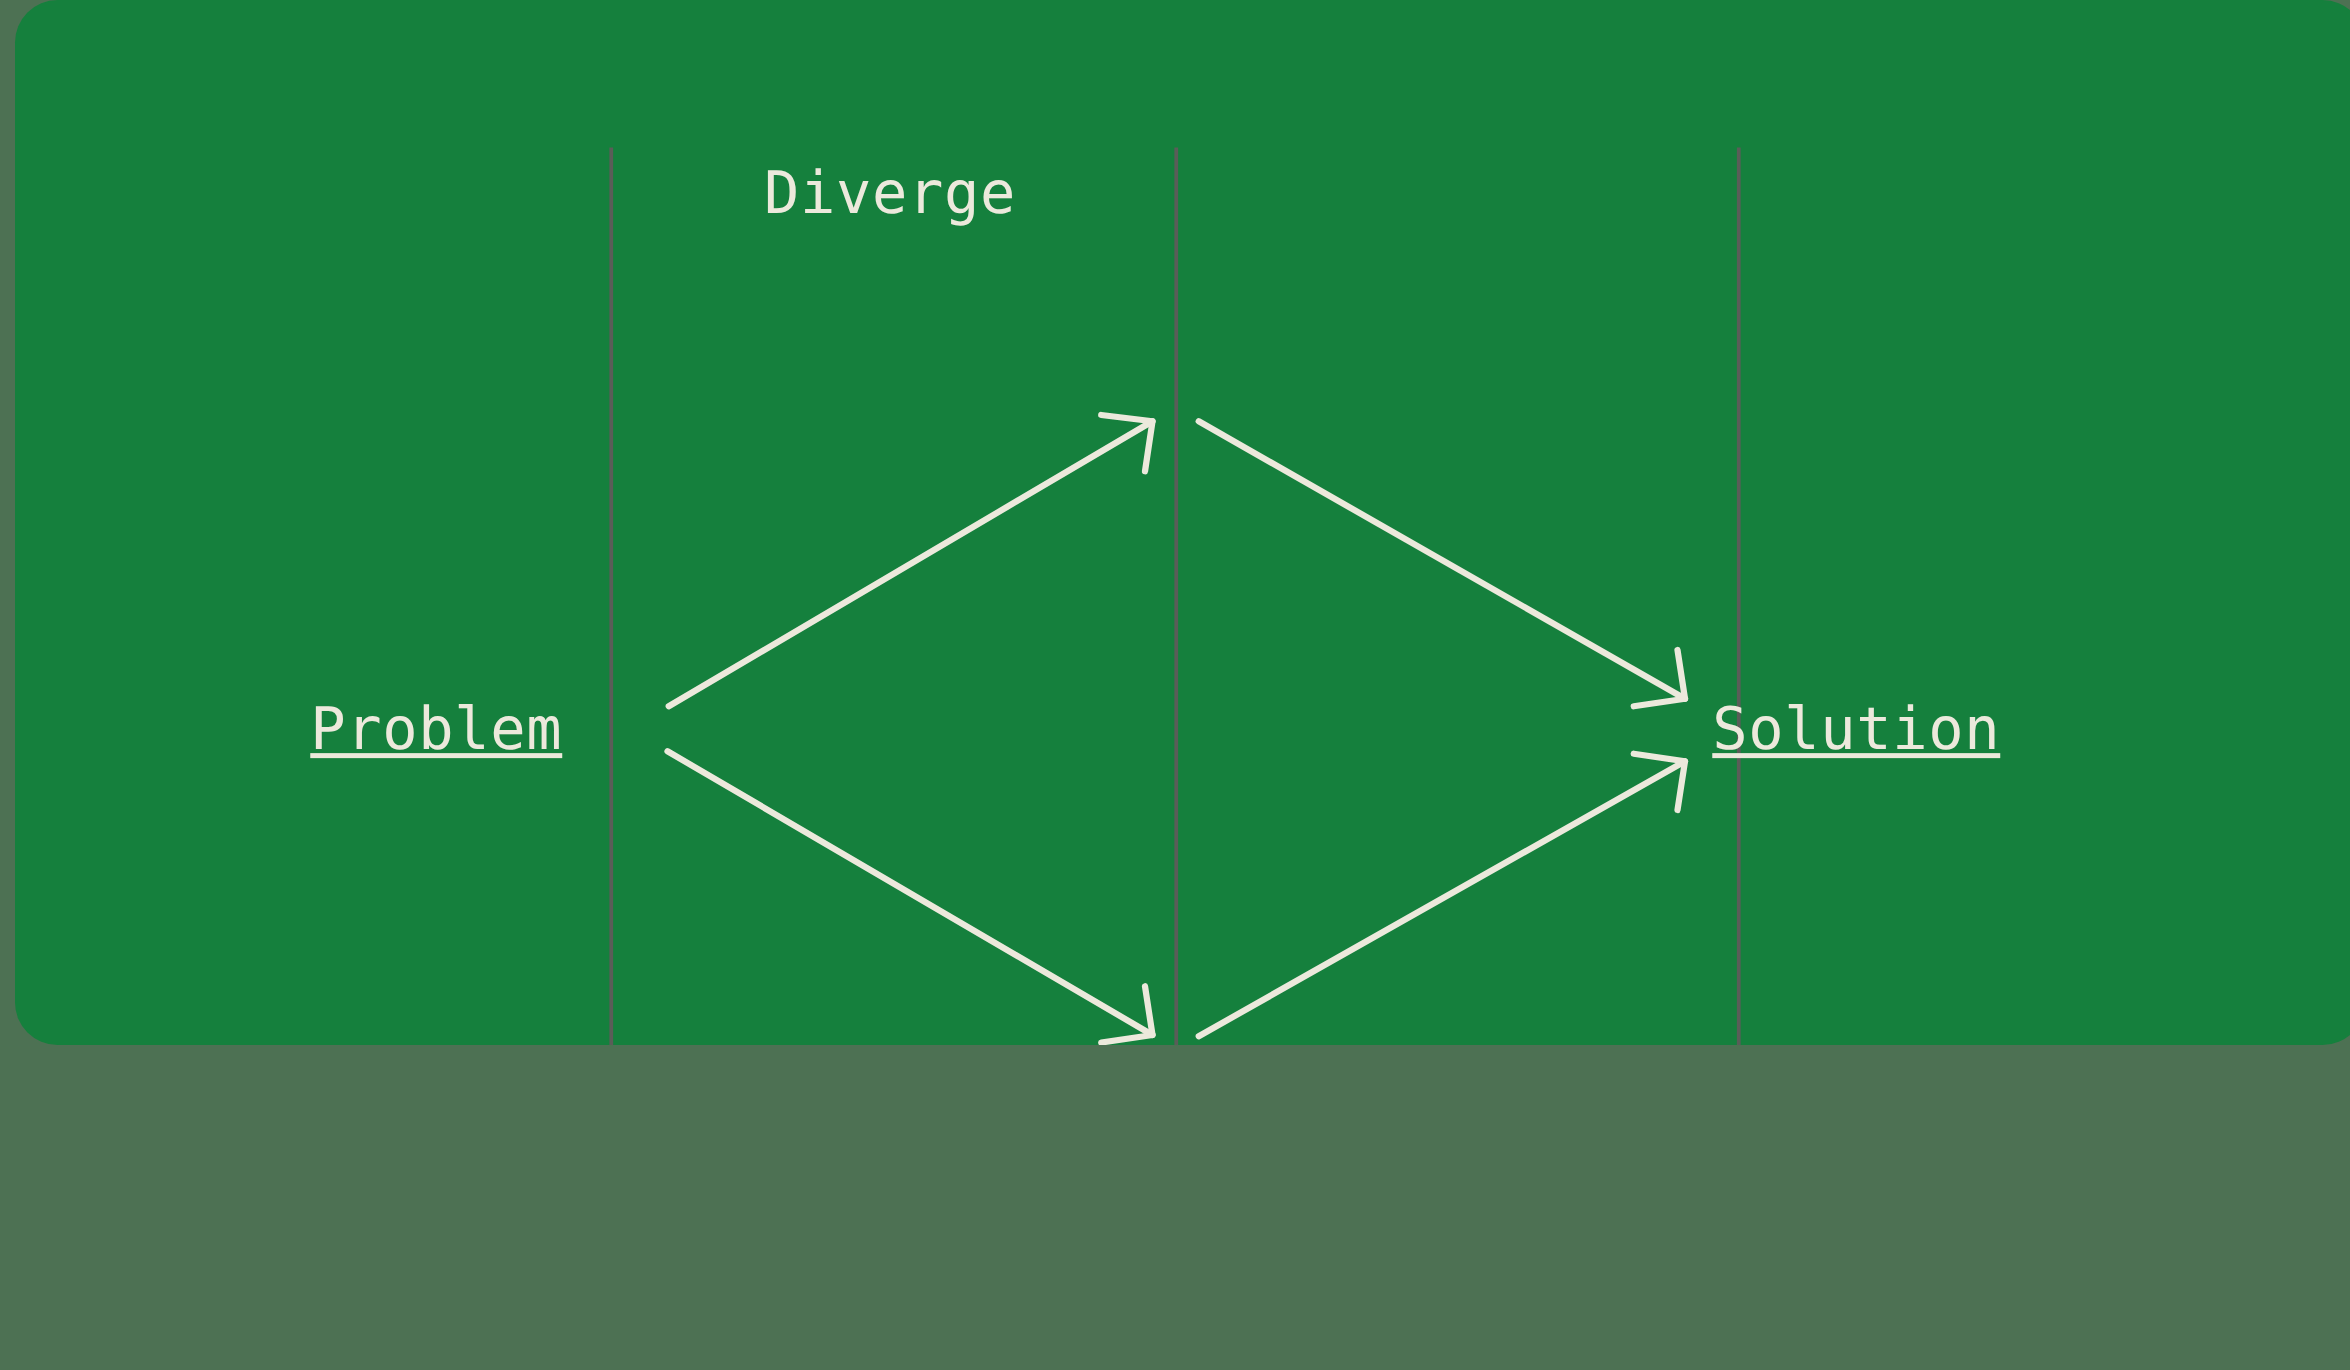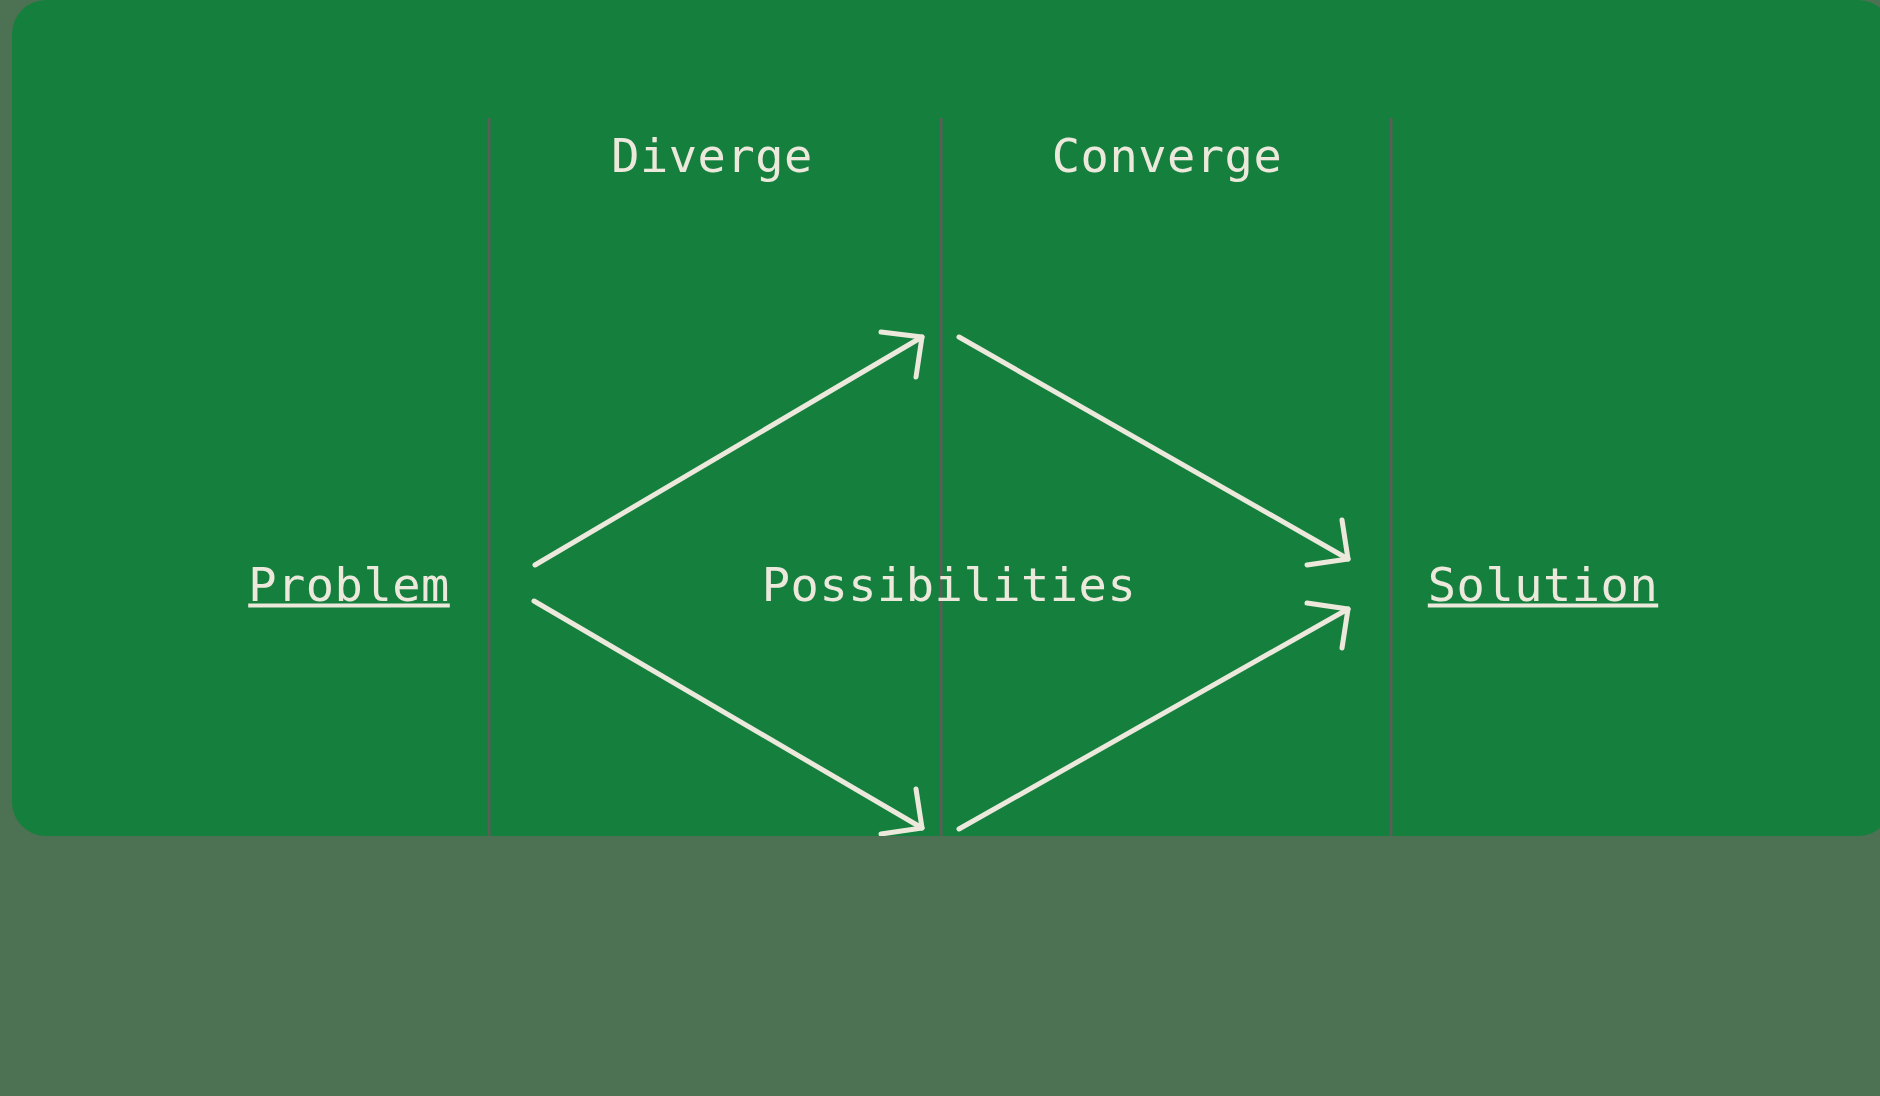--- a/index.html
+++ b/index.html
@@ -47,21 +47,21 @@
   #stage-diverge { left: 700px; }
   #stage-converge { left: 1155px; }
 
   .node-label {
     font-size: 47px;
     top: 584px;
     transform: translate(-50%, -50%);
     text-decoration: underline;
   }
   #node-problem { left: 337px; }
-  #node-solution { left: 1531px; }
+  #node-solution { left: 1473px; }
 
   .center-label {
     font-size: 47px;
     top: 584px;
     left: 937px;
     transform: translate(-50%, -50%);
   }
 </style>
 </head>
 <body>
@@ -93,21 +93,19 @@
 
       <g>
         <path d="M 947 829 L 1336 609"></path>
         <path d="M 1295 603 L 1336 609 L 1330 648"></path>
       </g>
     </g>
   </svg>
 
   <div class="stage-label" id="stage-diverge">Diverge</div>
 
-  <div class="stage-label" id="stage-converge">Converge</div>
 
   <div class="node-label" id="node-problem">Problem</div>
 
-  <div class="center-label" id="node-possibilities">Possibilities</div>
 
   <div class="node-label" id="node-solution">Solution</div>
 
 </div>
 
 </body></html>

